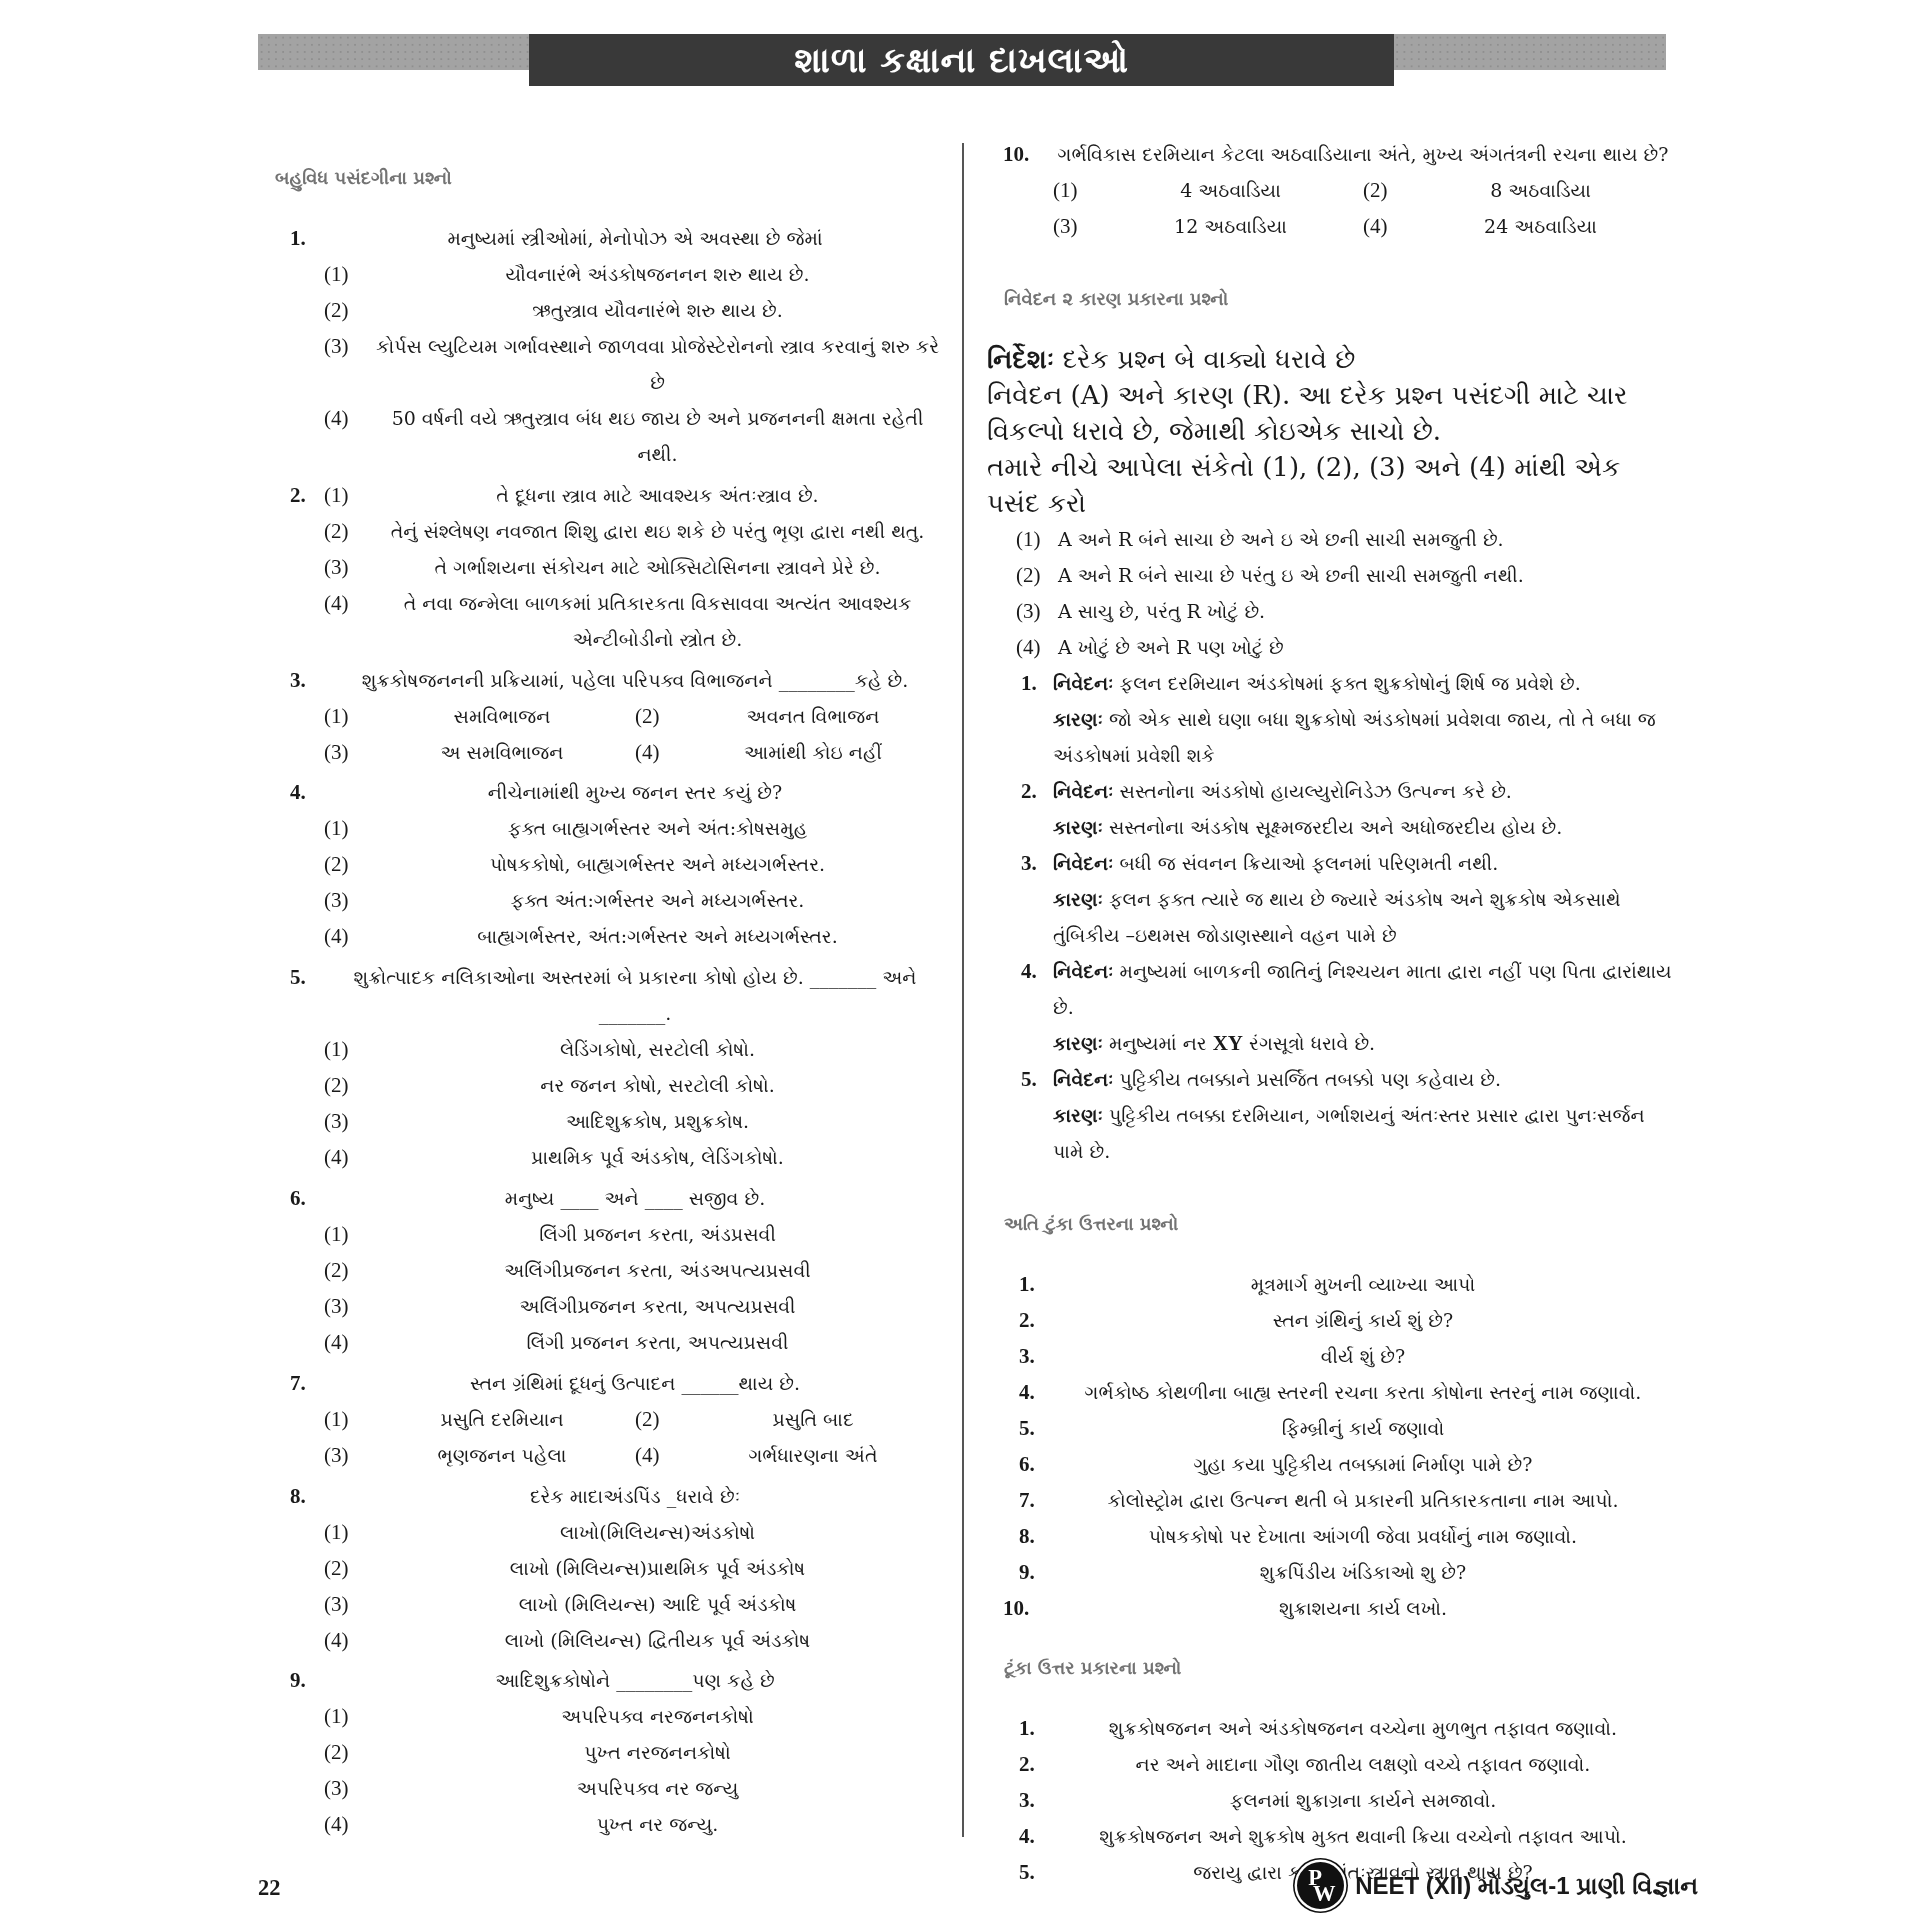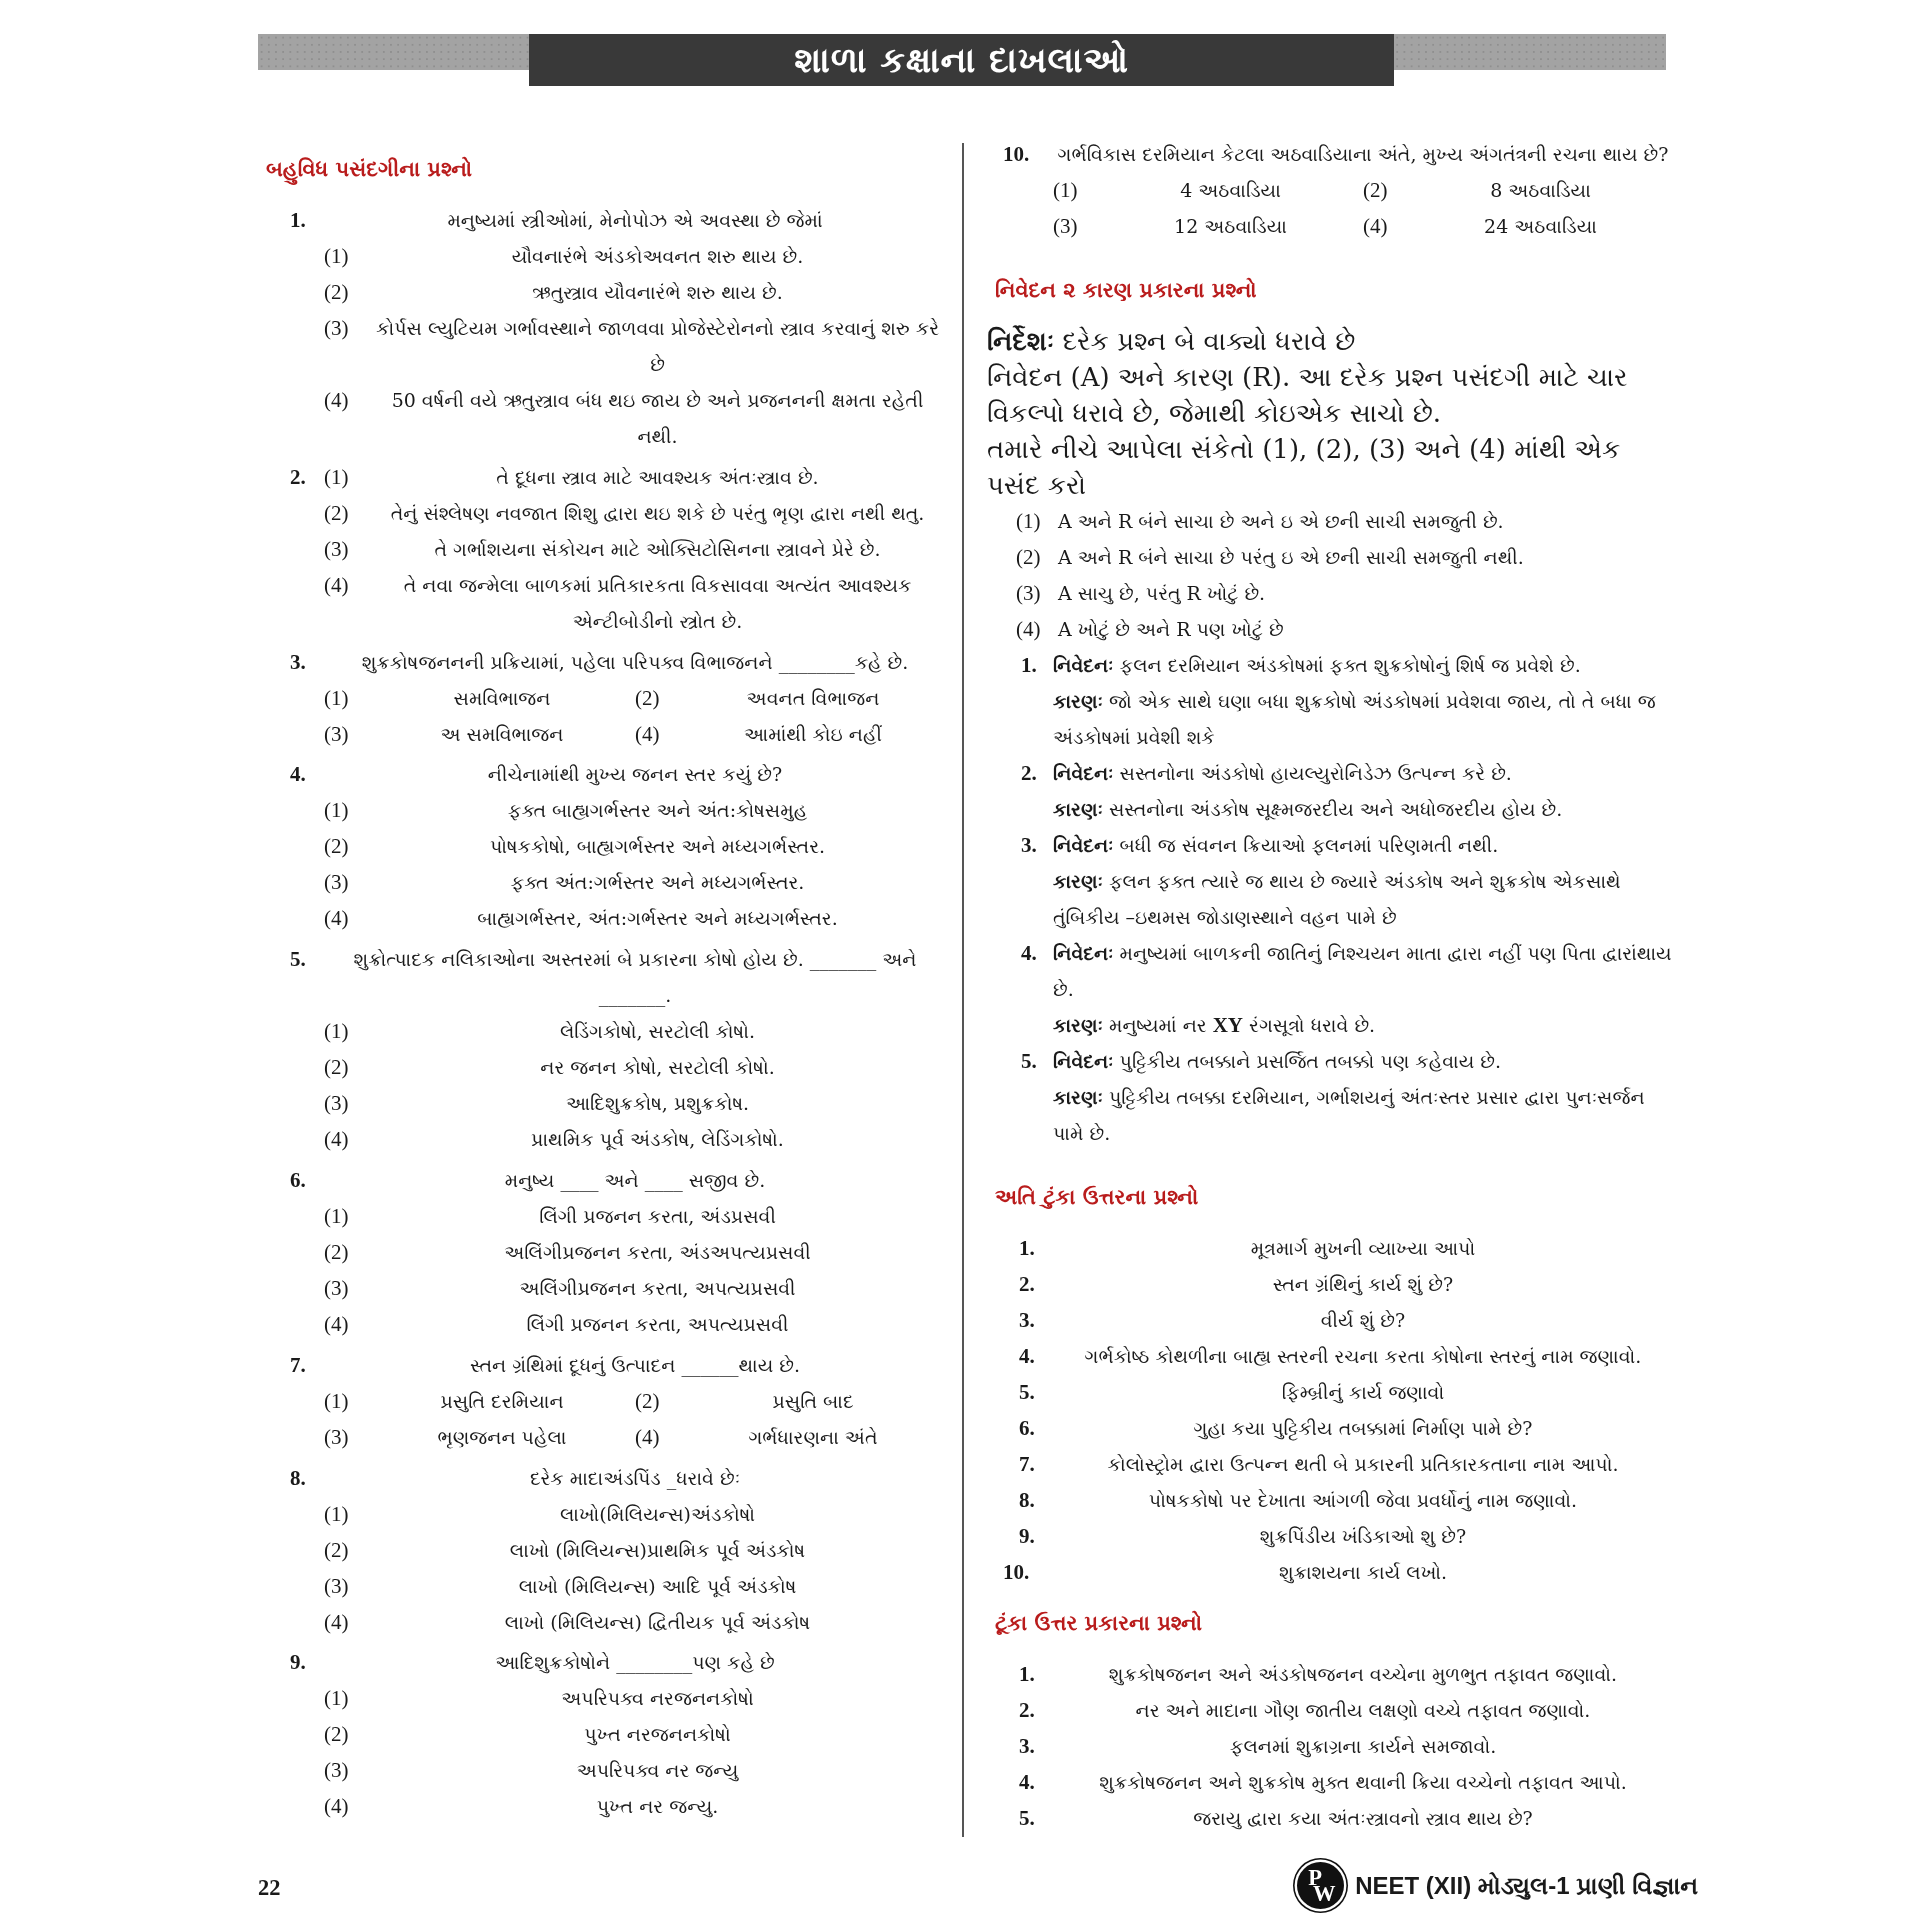--- a/index.html
+++ b/index.html
@@ -23,22 +23,22 @@
   }
   .divider {
     position: absolute; left: 962px; top: 143px; width: 1.6px; height: 1694px;
     background: #555555;
   }
   .col { position: absolute; top: 136px; }
   .col-left { left: 258px; width: 688px; }
   .col-right { left: 987px; width: 686px; }
 
   .section-heading {
-    font-family: "DejaVu Sans", sans-serif; font-weight: bold; font-size: 21px;
-    margin: 8px; line-height: 50px; color: #b91c1c;
+    font-family: "DejaVu Sans", sans-serif; font-weight: bold; font-size: 18px;
+    margin: 17px; line-height: 50px; color: #737373;
   }
   .q { position: relative; padding-left: 66px; font-size: 19px; line-height: 36px; text-align: center; }
   .q-num {
     position: absolute; left: 32px; top: 0; font-weight: bold;
     font-family: "Liberation Serif", serif; font-size: 21px;
   }
   .q-num.wide { left: 16px; }
   .q-text { display: block; }
   .opts { padding-left: 0; }
   .opt { position: relative; padding-left: 45px; line-height: 36px; font-size: 19px; }
@@ -83,21 +83,21 @@
 
 <div class="divider"></div>
 
 <div class="col col-left">
   <h2 class="section-heading">બહુવિધ પસંદગીના પ્રશ્નો</h2>
 
   <div class="q">
     <span class="q-num">1.</span>
     <span class="q-text">મનુષ્યમાં સ્ત્રીઓમાં, મેનોપોઝ એ અવસ્થા છે જેમાં</span>
     <div class="opts">
-      <div class="opt"><span class="opt-num">(1)</span><span>યૌવનારંભે અંડકોઅવનત શરુ થાય છે.</span></div>
+      <div class="opt"><span class="opt-num">(1)</span><span>યૌવનારંભે અંડકોષજનનન શરુ થાય છે.</span></div>
       <div class="opt"><span class="opt-num">(2)</span><span>ઋતુસ્ત્રાવ યૌવનારંભે શરુ થાય છે.</span></div>
       <div class="opt"><span class="opt-num">(3)</span><span>કોર્પસ લ્યુટિયમ ગર્ભાવસ્થાને જાળવવા પ્રોજેસ્ટેરોનનો સ્ત્રાવ કરવાનું શરુ કરે છે</span></div>
       <div class="opt"><span class="opt-num">(4)</span><span>50 વર્ષની વયે ઋતુસ્ત્રાવ બંધ થઇ જાય છે અને પ્રજનનની ક્ષમતા રહેતી નથી.</span></div>
     </div>
   </div>
   <div class="gap-s"></div>
 
   <div class="q">
     <span class="q-num">2.</span>
     <div class="opts">

